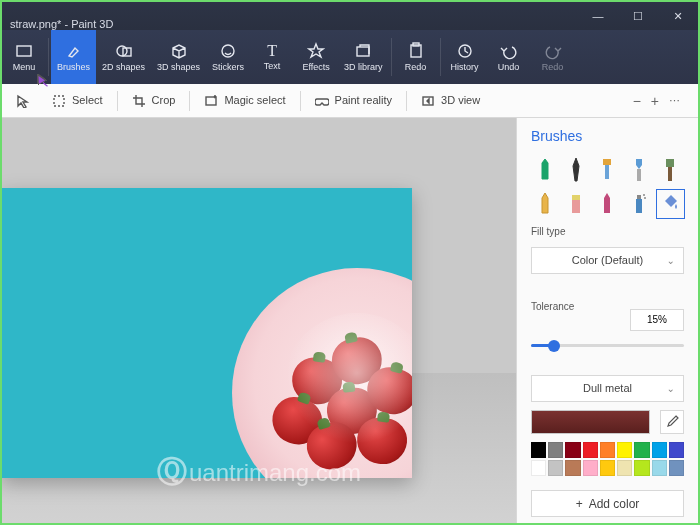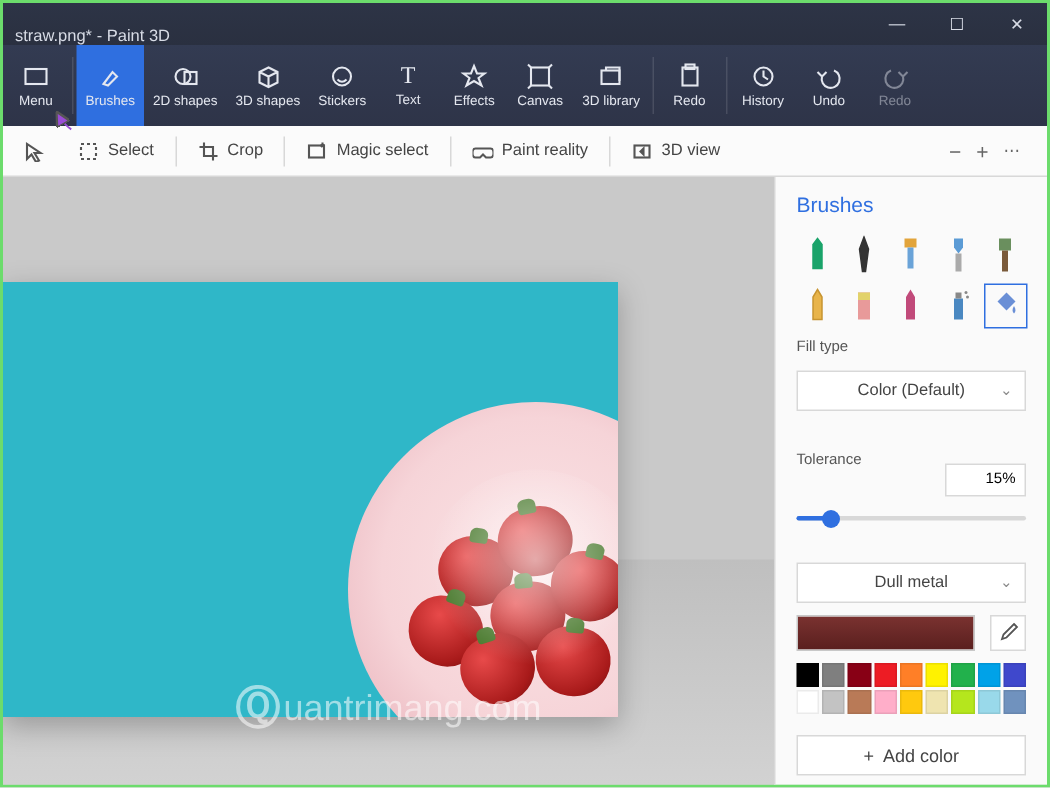--- a/index.html
+++ b/index.html
@@ -35,21 +35,21 @@
 
   .side { width: 182px; background: #fafafa; border-left: 1px solid #d8d8d8; padding: 10px 14px 6px; display:flex; flex-direction: column; gap: 8px; overflow: hidden; }
   .side h2 { font-size: 14px; font-weight: 500; color: #2f6fe0; margin-bottom: 4px; }
   .brush-grid { display: grid; grid-template-columns: repeat(5, 1fr); gap: 6px 4px; }
   .brush-grid .b { display:flex; align-items:center; justify-content:center; height: 28px; }
   .brush-grid svg { width: 18px; height: 26px; }
   .lbl { font-size: 10px; color: #555; }
   .select-row { height: 30px; border: 1px solid #d8d8d8; background:#fff; display:flex; align-items:center; justify-content:center; font-size: 11px; color:#444; position:relative; margin-top: 2px;}
   .select-row .chev { position:absolute; right:8px; color:#888; font-size:10px;}
   .tol-row { display:flex; align-items:center; justify-content:space-between; }
-  .tol-row input { width: 54px; height: 22px; border:1px solid #d8d8d8; font-size:10px; text-align:right; padding-right:6px;margin-top:27px;}
+  .tol-row input { width: 54px; height: 22px; border:1px solid #d8d8d8; font-size:10px; text-align:right; padding-right:16px;margin-top:27px;}
   .slider { height: 16px; display:flex; align-items:center; }
   .slider .track { flex:1; height:3px; background:#d8d8d8; border-radius:2px; position:relative;}
   .slider .fill { position:absolute; left:0; top:0; height:3px; background:#2f6fe0; border-radius:2px; width:15%;}
   .slider .thumb { position:absolute; left:15%; top:50%; width:12px; height:12px; background:#2f6fe0; border-radius:50%; transform:translate(-50%,-50%);}
   .swatch-big { height:28px; display:flex; align-items:center; gap:10px;}
   .swatch-big .sw { flex:1; height:24px; background: linear-gradient(#7a3230,#5a1f1e); border:1px solid #c8c8c8;}
   .eyedrop { width:24px; height:24px; display:flex; align-items:center; justify-content:center; border:1px solid #d8d8d8; background:#fff;}
   .palette { display:grid; grid-template-columns: repeat(9,1fr); gap:2px;}
   .palette .c { height:16px; border:1px solid rgba(0,0,0,0.08);}
   .addcolor { height:30px; border:1px solid #d8d8d8; background:#fff; display:flex; align-items:center; justify-content:center; gap:6px; font-size:12px; color:#444; margin-top:6px;}
@@ -102,27 +102,20 @@
     </div>
     <div class="rbtn">
       <span class="icon" style="font-family:serif;font-size:16px;">T</span>
       <span>Text</span>
     </div>
     <div class="rbtn">
       <svg>
           <path d="M9 2 L11 7 L16 7 L12 10 L14 15 L9 12 L4 15 L6 10 L2 7 L7 7 Z"></path>
         </svg>
       <span>Effects</span>
-    </div>
-    <div class="rbtn">
-      <svg>
-          <rect x="3" y="3" width="12" height="12"></rect>
-          <path d="M3 3 L1 1 M15 3 L17 1 M3 15 L1 17 M15 15 L17 17"></path>
-        </svg>
-      <span>Canvas</span>
     </div>
     <div class="rbtn wide">
       <svg>
           <rect x="3" y="5" width="12" height="9"></rect>
           <path d="M6 5 L6 3 L15 3 L15 12"></path>
         </svg>
       <span>3D library</span>
     </div>
     <div class="sep"></div>
     <div class="rbtn">

